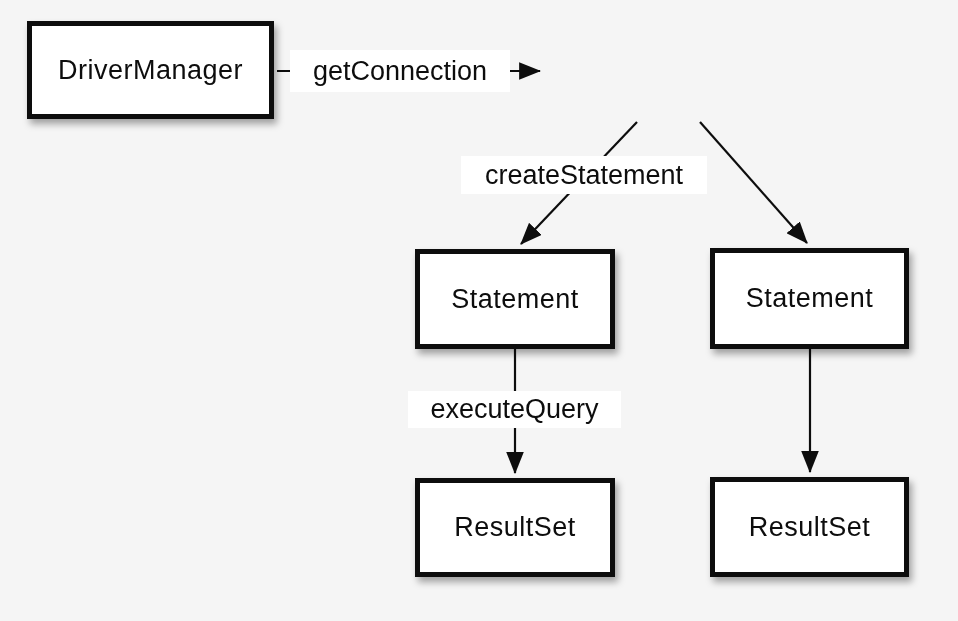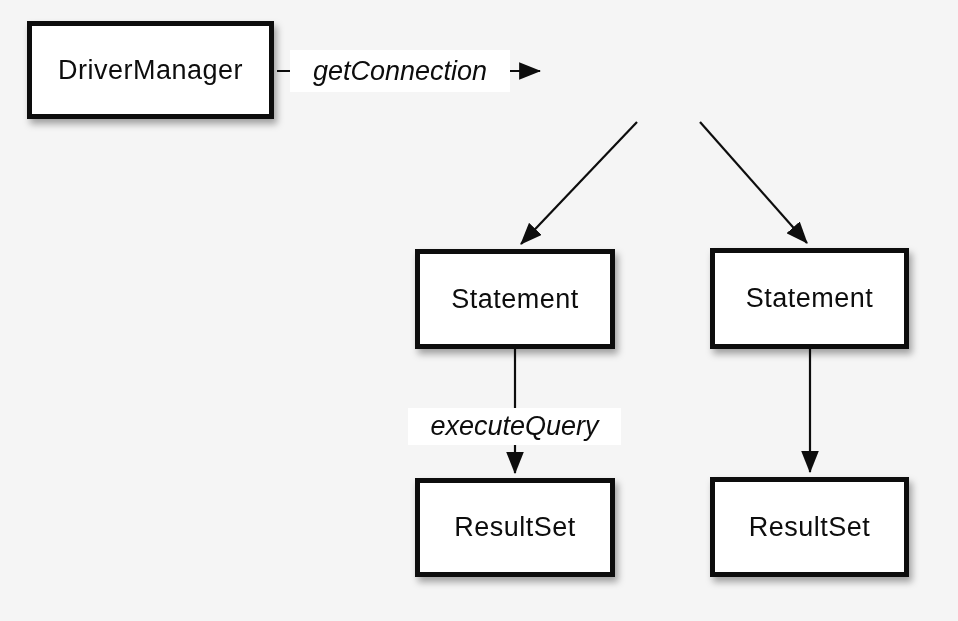--- a/index.html
+++ b/index.html
@@ -40,29 +40,28 @@
   #node-statement-left  { left: 415px; top: 249px; width: 200px; height: 100px; }
   #node-statement-right { left: 710px; top: 248px; width: 199px; height: 101px; }
   #node-resultset-left  { left: 415px; top: 478px; width: 200px; height: 99px; }
   #node-resultset-right { left: 710px; top: 477px; width: 199px; height: 100px; }
 
   .edge-label {
     position: absolute;
     background: #ffffff;
     color: #0d0d0d;
     font-size: 27px;
-    font-style: italic;
     display: flex;
     align-items: center;
     justify-content: center;
     white-space: nowrap;
   }
   #label-getconnection   { left: 290px; top: 50px;  width: 220px; height: 42px; }
   #label-createstatement { left: 461px; top: 156px; width: 246px; height: 38px; }
-  #label-executequery    { left: 408px; top: 391px; width: 213px; height: 37px; margin-top: 17px; }
+  #label-executequery    { left: 408px; top: 391px; width: 213px; height: 37px; }
 </style>
 </head>
 <body>
 
 <div class="canvas">
 
   <svg class="edges-layer" width="958" height="621" viewBox="0 0 958 621" xmlns="http://www.w3.org/2000/svg">
     <defs>
       <marker id="arrowhead" markerWidth="10" markerHeight="8" refX="9.5" refY="4" orient="auto" markerUnits="strokeWidth">
         <path d="M0,0 L10,4 L0,8 Z" fill="#0d0d0d"></path>
@@ -91,16 +90,17 @@
   <div class="node" id="node-resultset-left">
     <span>ResultSet</span>
   </div>
 
   <div class="node" id="node-resultset-right">
     <span>ResultSet</span>
   </div>
 
   <div class="edge-label" id="label-getconnection">getConnection</div>
 
+  <div class="edge-label" id="label-createstatement">createStatement</div>
 
   <div class="edge-label" id="label-executequery">executeQuery</div>
 
 </div>
 
 </body></html>

